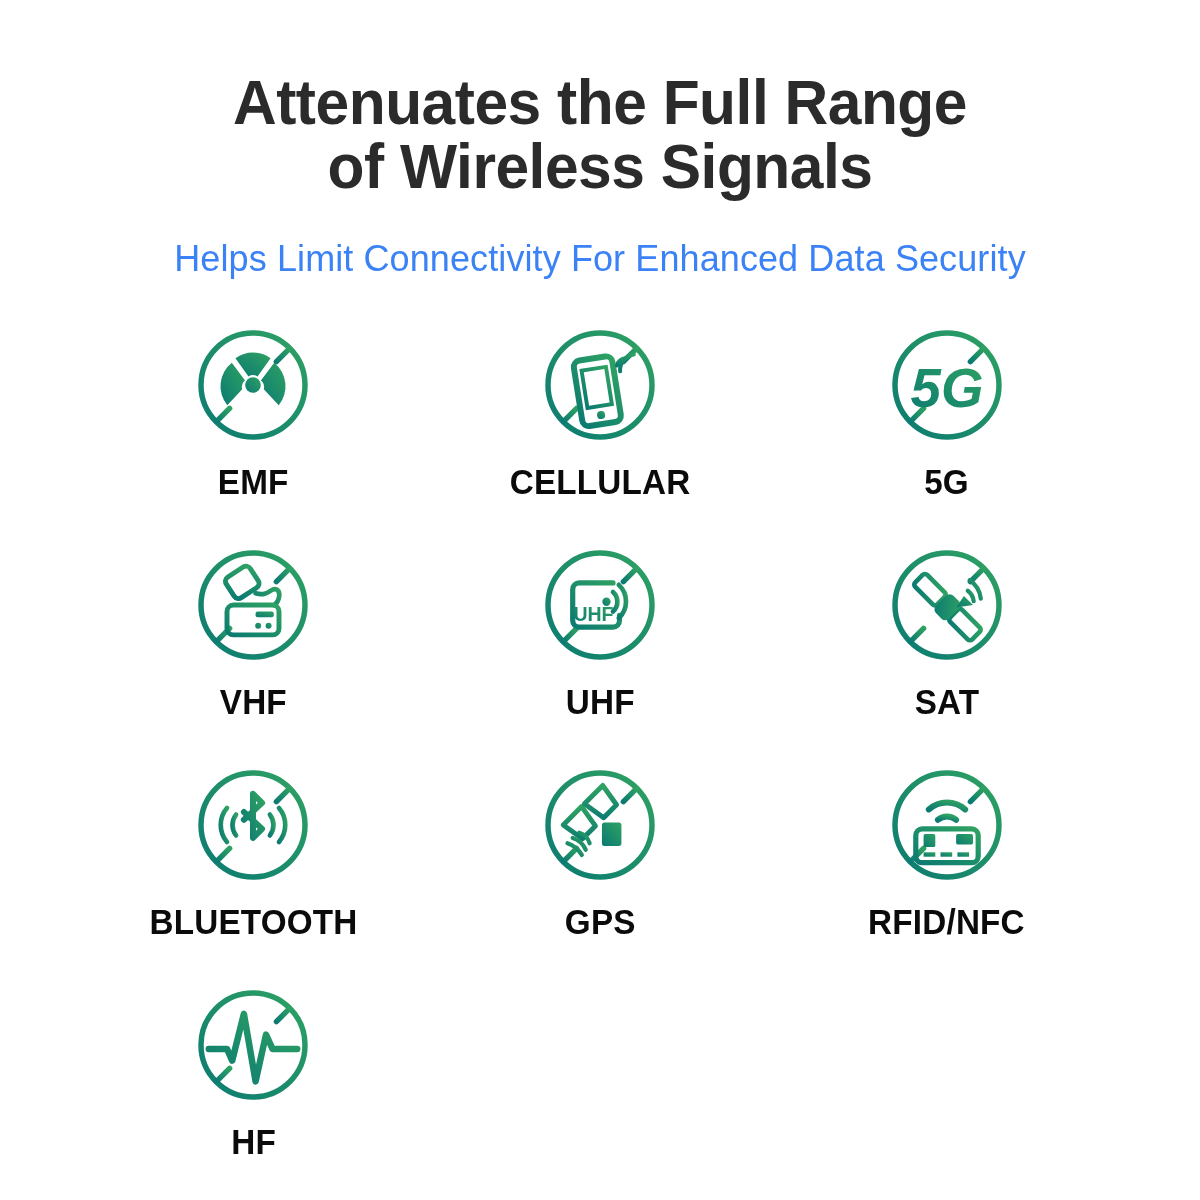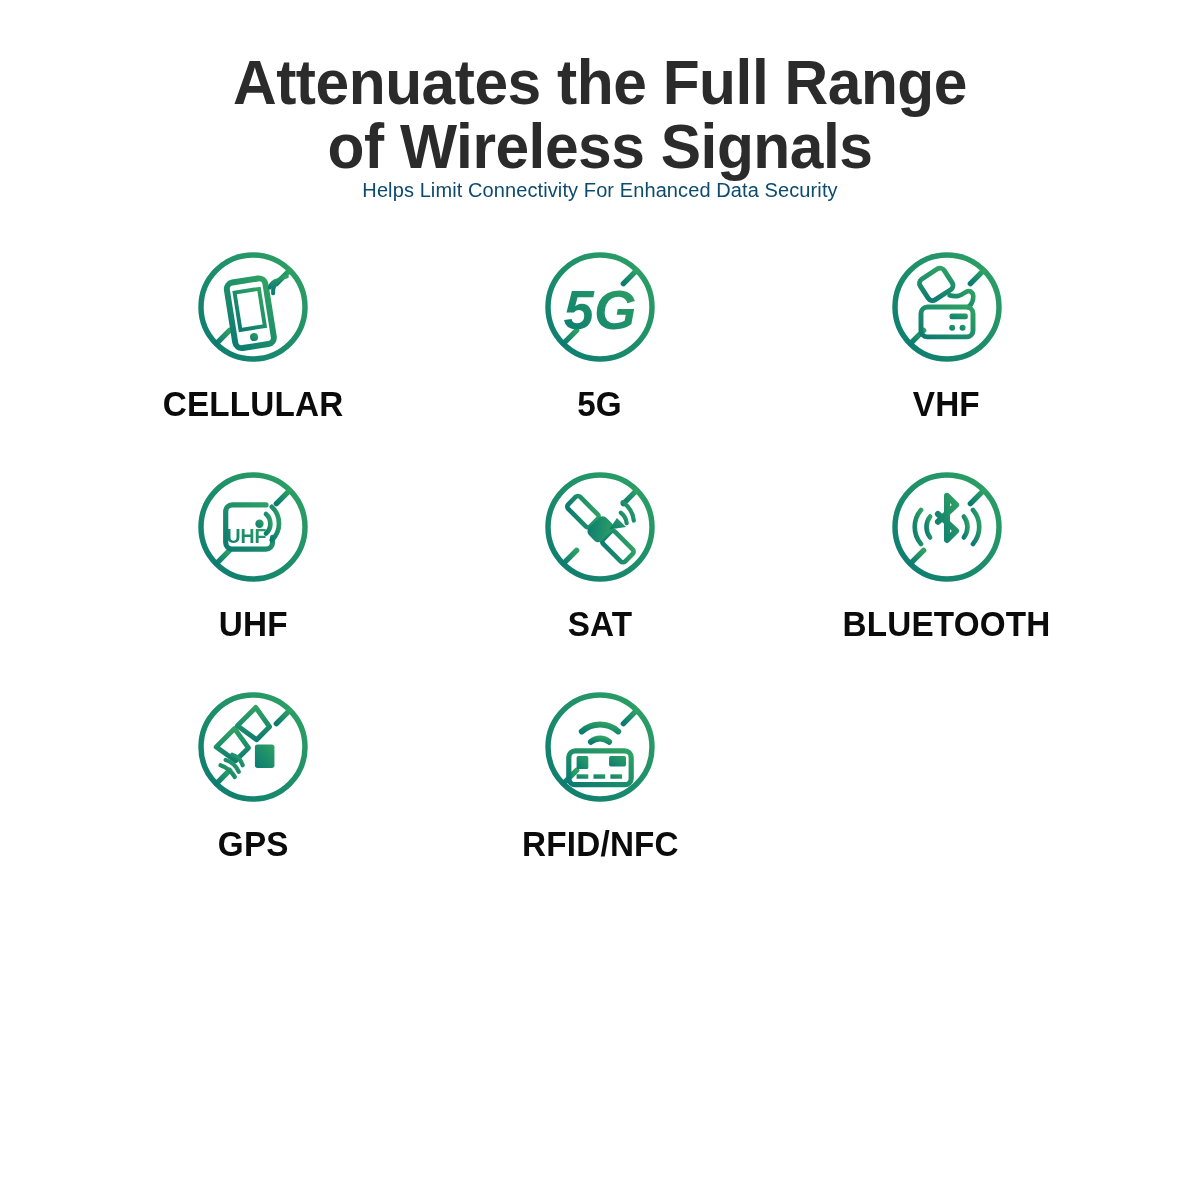--- a/index.html
+++ b/index.html
@@ -14,20 +14,21 @@
     overflow: hidden;
   }
   .page {
     position: relative;
     width: 1200px;
     height: 1200px;
     box-sizing: border-box;
     display: flex;
     flex-direction: column;
     align-items: center;
+    justify-content: flex-end;
   }
   .header {
     width: 100%;
     text-align: center;
     padding-top: 50px;
   }
   .title {
     font-family: "Liberation Sans", sans-serif;
     font-weight: bold;
     font-size: 63px;
@@ -38,22 +39,23 @@
     max-width: 880px;
     transform: scaleX(0.96);
   }
   .title .line {
     display: block;
     white-space: nowrap;
   }
   .subtitle {
     font-family: "Liberation Sans", sans-serif;
     font-weight: normal;
-    font-size: 20px;
-    color: #0c4a6e;
+    font-size: 36px;
+    color: #3b82f6;
+    margin-top: 40px;
     letter-spacing: 0.1px;
   }
   .grid {
     width: 1040px;
     margin-top: 40px;
     display: grid;
     grid-template-columns: repeat(3, 1fr);
     grid-template-rows: repeat(4, 220px);
     justify-items: center;
   }
@@ -94,20 +96,44 @@
   <div class="header">
     <h1 class="title">
       <span class="line">Attenuates the Full Range</span>
       <span class="line">of Wireless Signals</span>
     </h1>
     <div class="subtitle">Helps Limit Connectivity For Enhanced Data Security</div>
   </div>
 
   <div class="grid">
 
+    <div class="cell">
+      <span class="icon-wrap">
+        <svg viewBox="0 0 100 100" xmlns="http://www.w3.org/2000/svg">
+          <defs>
+            <linearGradient id="g1" x1="1" y1="0" x2="0" y2="1">
+              <stop offset="0" stop-color="#2fa262"></stop>
+                <stop offset="1" stop-color="#0b7a72"></stop>
+            </linearGradient>
+          </defs>
+          <g fill="none" stroke="url(#g1)" stroke-width="4.2" stroke-linecap="round">
+            <circle cx="50" cy="50" r="40"></circle>
+            <line x1="22" y1="78" x2="32" y2="68"></line>
+            <line x1="68" y1="32" x2="78" y2="22"></line>
+          </g>
+          <g fill="url(#g1)">
+            <path d="M50 25 a23 23 0 0 1 13.5 4.4 L53.5 43.4 a6.5 6.5 0 0 0 -7 0 L36.5 29.4 A23 23 0 0 1 50 25 Z"></path>
+            <path d="M30.2 65.5 a23 23 0 0 1 3.5 -32.6 L43.9 46.6 a6.5 6.5 0 0 0 -2.2 6.7 Z"></path>
+            <path d="M69.8 65.5 L58.3 53.3 a6.5 6.5 0 0 0 -2.2 -6.7 L66.3 32.9 a23 23 0 0 1 3.5 32.6 Z"></path>
+            <circle cx="50" cy="50" r="6"></circle>
+          </g>
+        </svg>
+      </span>
+      <div class="cell-label">EMF</div>
+    </div>
 
 
 
     <div class="cell">
       <span class="icon-wrap">
         <svg viewBox="0 0 100 100" xmlns="http://www.w3.org/2000/svg">
           <defs>
             <linearGradient id="g4" x1="1" y1="0" x2="0" y2="1">
               <stop offset="0" stop-color="#2fa262"></stop>
                 <stop offset="1" stop-color="#0b7a72"></stop>
@@ -324,15 +350,34 @@
             <rect x="57" y="57" width="13" height="8" rx="1.3"></rect>
             <rect x="32" y="71" width="9" height="3.4"></rect>
             <rect x="45" y="71" width="9" height="3.4"></rect>
             <rect x="58" y="71" width="9" height="3.4"></rect>
           </g>
         </svg>
       </span>
       <div class="cell-label">RFID/NFC</div>
     </div>
 
+    <div class="cell">
+      <span class="icon-wrap">
+        <svg viewBox="0 0 100 100" xmlns="http://www.w3.org/2000/svg">
+          <defs>
+            <linearGradient id="g12" x1="1" y1="0" x2="0" y2="1">
+              <stop offset="0" stop-color="#2fa262"></stop>
+                <stop offset="1" stop-color="#0b7a72"></stop>
+            </linearGradient>
+          </defs>
+          <g fill="none" stroke="url(#g12)" stroke-width="4.2" stroke-linecap="round">
+            <circle cx="50" cy="50" r="40"></circle>
+            <line x1="22" y1="78" x2="32" y2="68"></line>
+            <line x1="68" y1="32" x2="78" y2="22"></line>
+          </g>
+          <path d="M16 53 H30 L34 62 L43 26 L52 78 L60 42 L65 53 H84" fill="none" stroke="url(#g12)" stroke-width="5" stroke-linecap="round" stroke-linejoin="round"></path>
+        </svg>
+      </span>
+      <div class="cell-label">HF</div>
+    </div>
 
   </div>
 </div>
 
 </body></html>

